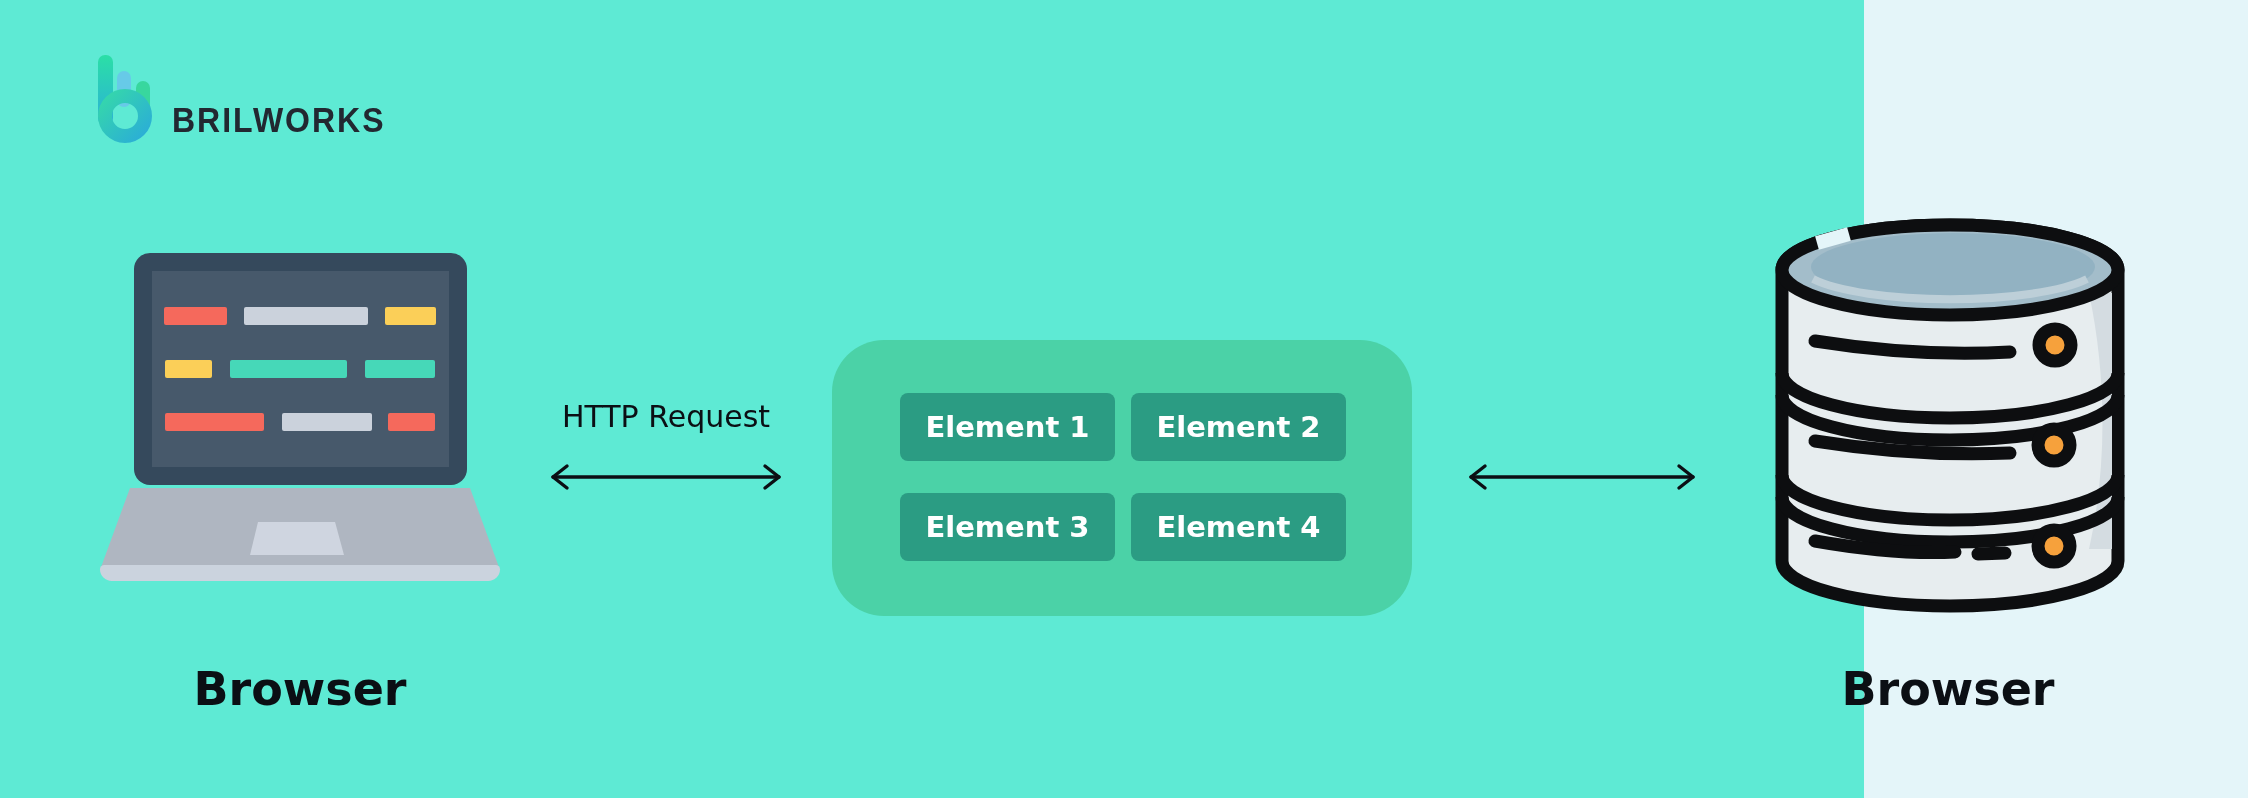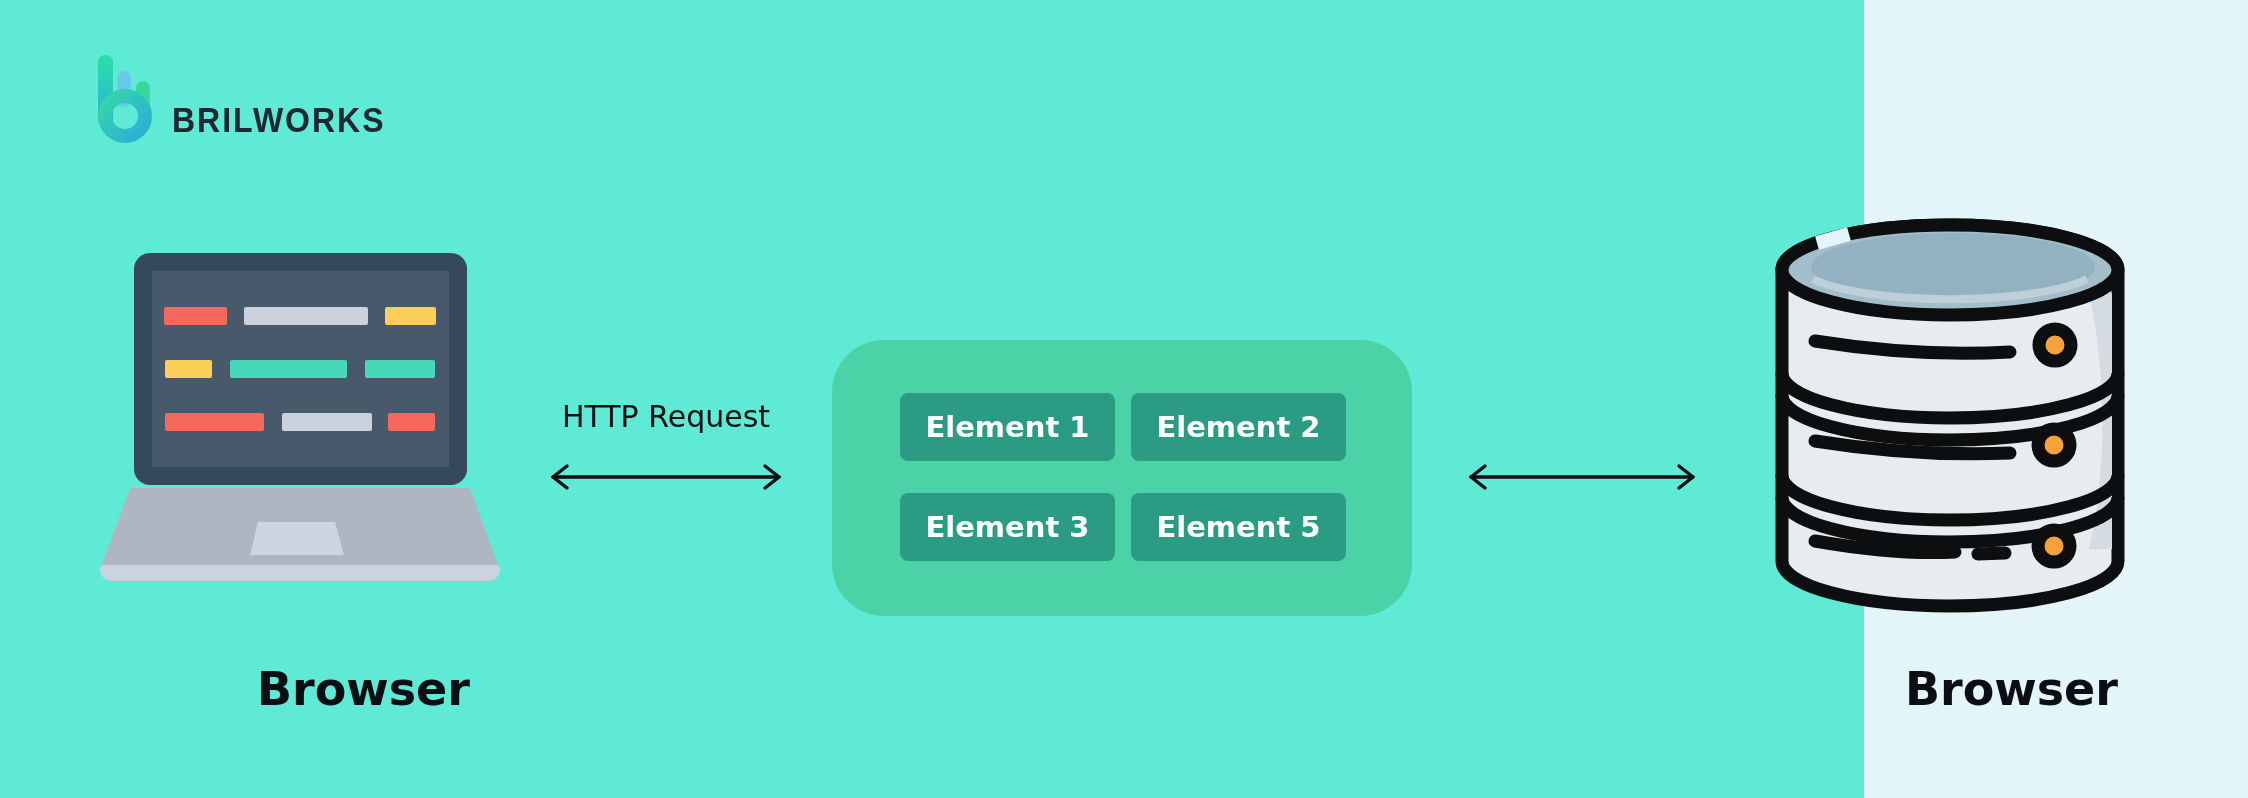--- a/index.html
+++ b/index.html
@@ -55,21 +55,21 @@
   .element-btn.e1 { left: 68px;  top: 53px;  }
   .element-btn.e2 { left: 299px; top: 53px;  }
   .element-btn.e3 { left: 68px;  top: 153px; }
   .element-btn.e4 { left: 299px; top: 153px; }
 
   
   .db-icon { position: absolute; left: 1765px; top: 213px; }
 
   
   .node-label { position: absolute; font-weight: 700; font-size: 46px; color: #0B0F14;
-    text-align: right; width: 340px; }
+    text-align: center; width: 340px; }
   .node-label.browser  { left: 130px;  top: 662px; }
   .node-label.database { left: 1778px; top: 662px; }
 </style>
 </head>
 <body>
 
 <div class="stage">
 
   <div class="brand">
     <svg class="brand-mark" viewBox="0 0 56 88" xmlns="http://www.w3.org/2000/svg">
@@ -118,21 +118,21 @@
       <path d="M7 15 H233"></path>
       <path d="M21 4 L7 15 L21 26"></path>
       <path d="M219 4 L233 15 L219 26"></path>
     </g>
   </svg>
 
   <div class="element-container">
     <div class="element-btn e1">Element 1</div>
     <div class="element-btn e2">Element 2</div>
     <div class="element-btn e3">Element 3</div>
-    <div class="element-btn e4">Element 5</div>
+    <div class="element-btn e4">Element 4</div>
   </div>
 
   <svg class="arrow right-arrow" width="236" height="30" viewBox="0 0 236 30" xmlns="http://www.w3.org/2000/svg">
     <g stroke="#0B0F14" stroke-width="3.4" fill="none" stroke-linecap="round" stroke-linejoin="round">
       <path d="M7 15 H229"></path>
       <path d="M21 4 L7 15 L21 26"></path>
       <path d="M215 4 L229 15 L215 26"></path>
     </g>
   </svg>
 

